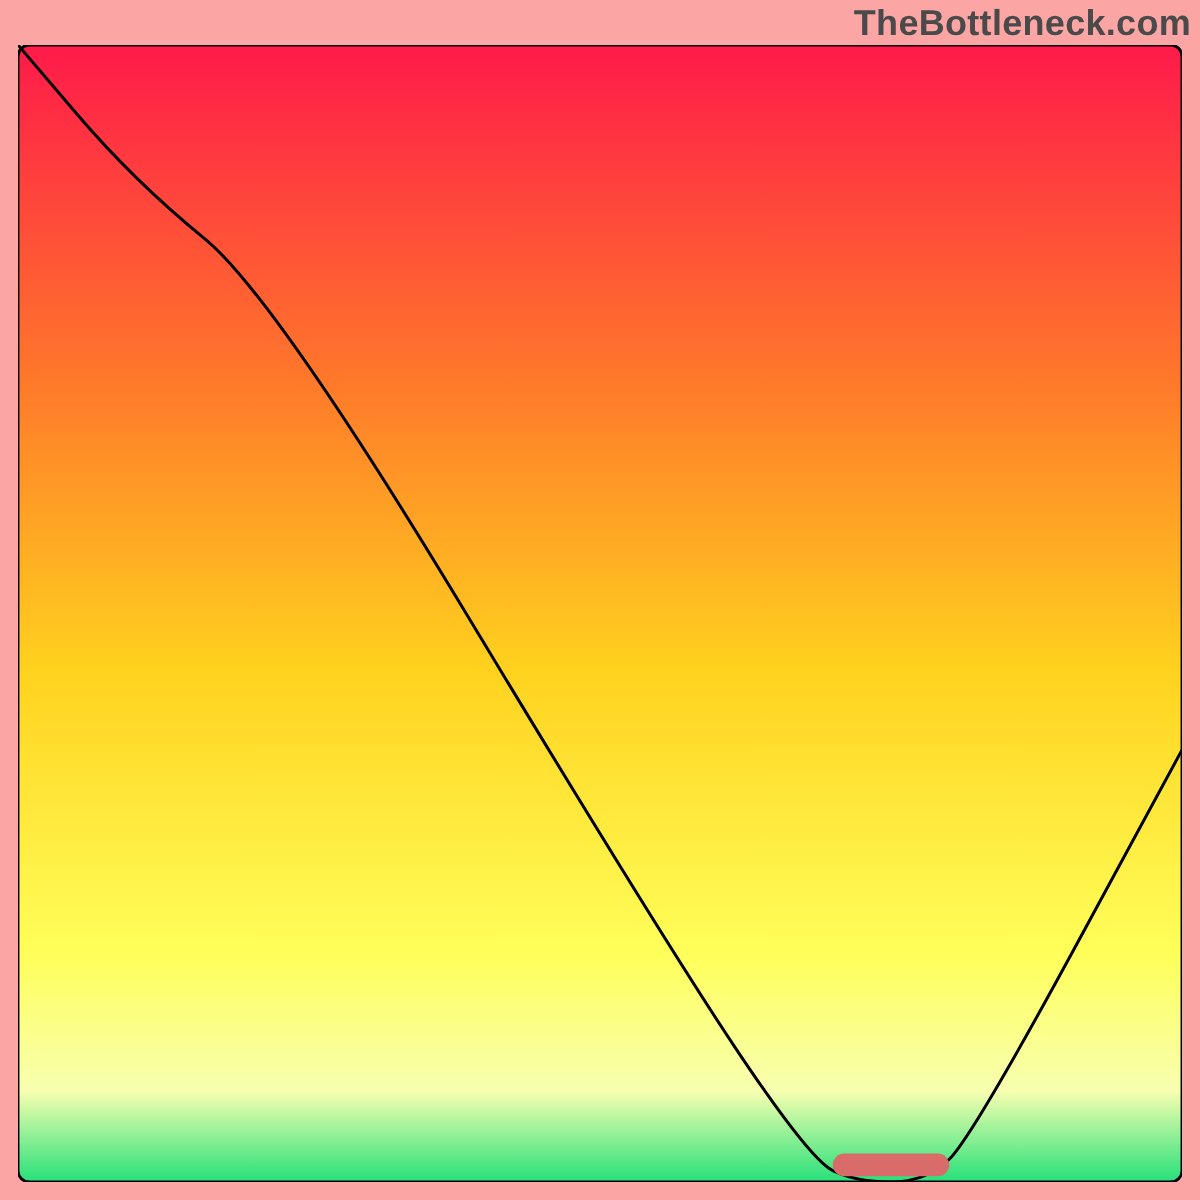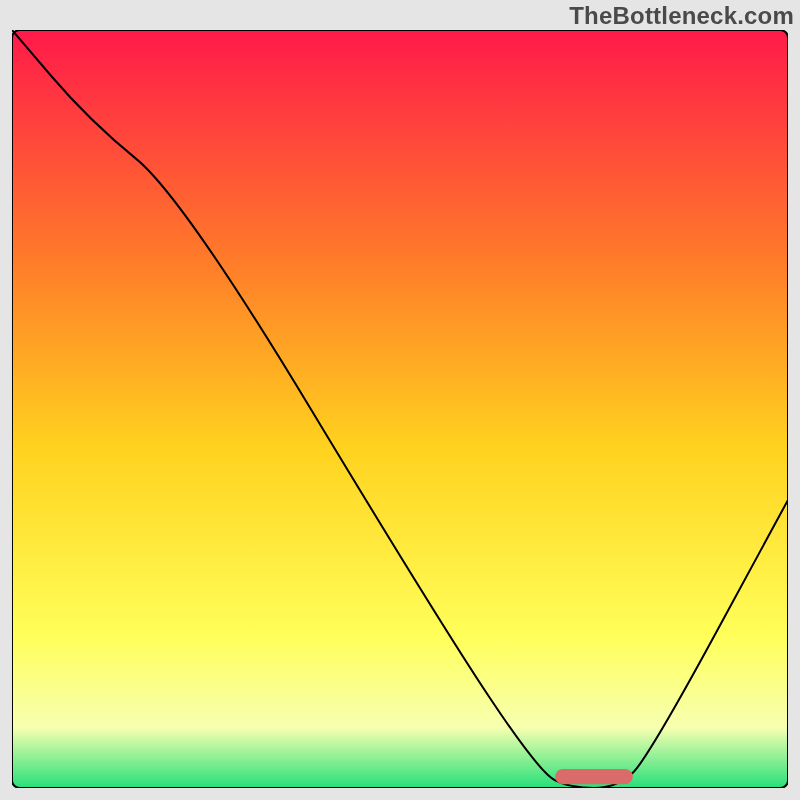--- a/index.html
+++ b/index.html
@@ -7,21 +7,21 @@
     padding: 0;
     width: 800px;
     height: 800px;
     overflow: hidden;
     font-family: Arial, Helvetica, sans-serif;
   }
   .chart-container {
     position: relative;
     width: 800px;
     height: 800px;
-    background: #e5e5e5;
+    background: #fca5a5;
   }
   .watermark {
     position: absolute;
     top: 2px;
     right: 6px;
     font-size: 24px;
     font-weight: 600;
     color: #4a4a4a;
     letter-spacing: 0.2px;
     z-index: 10;

